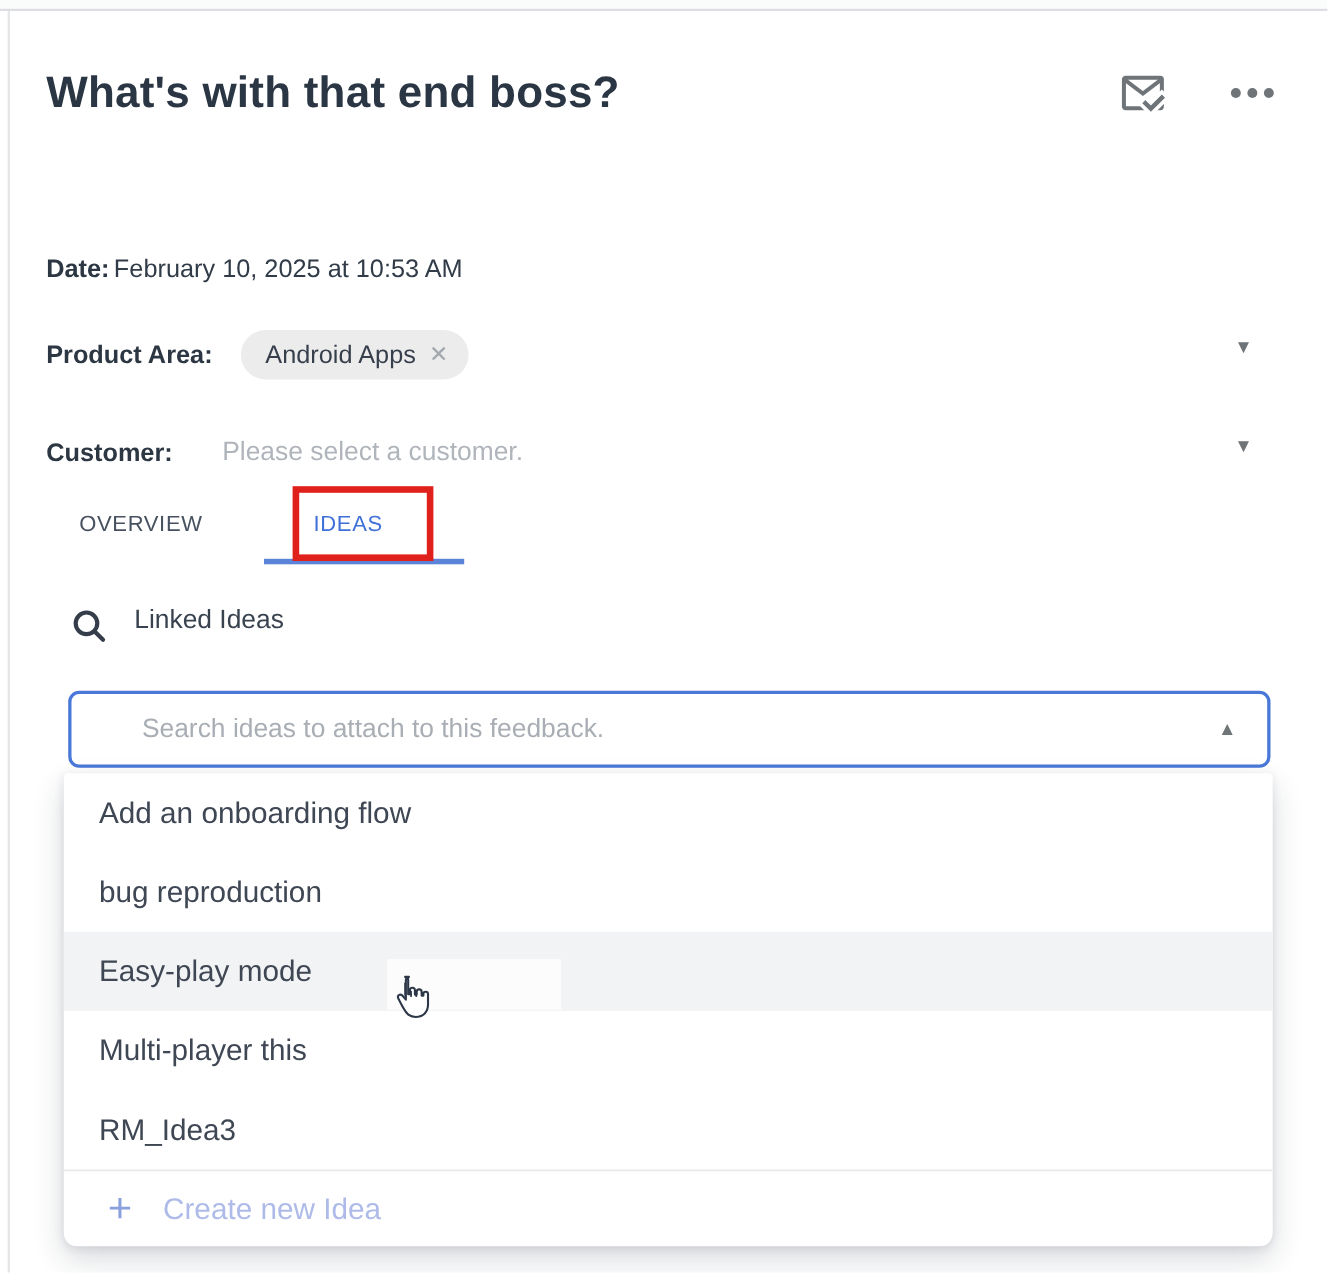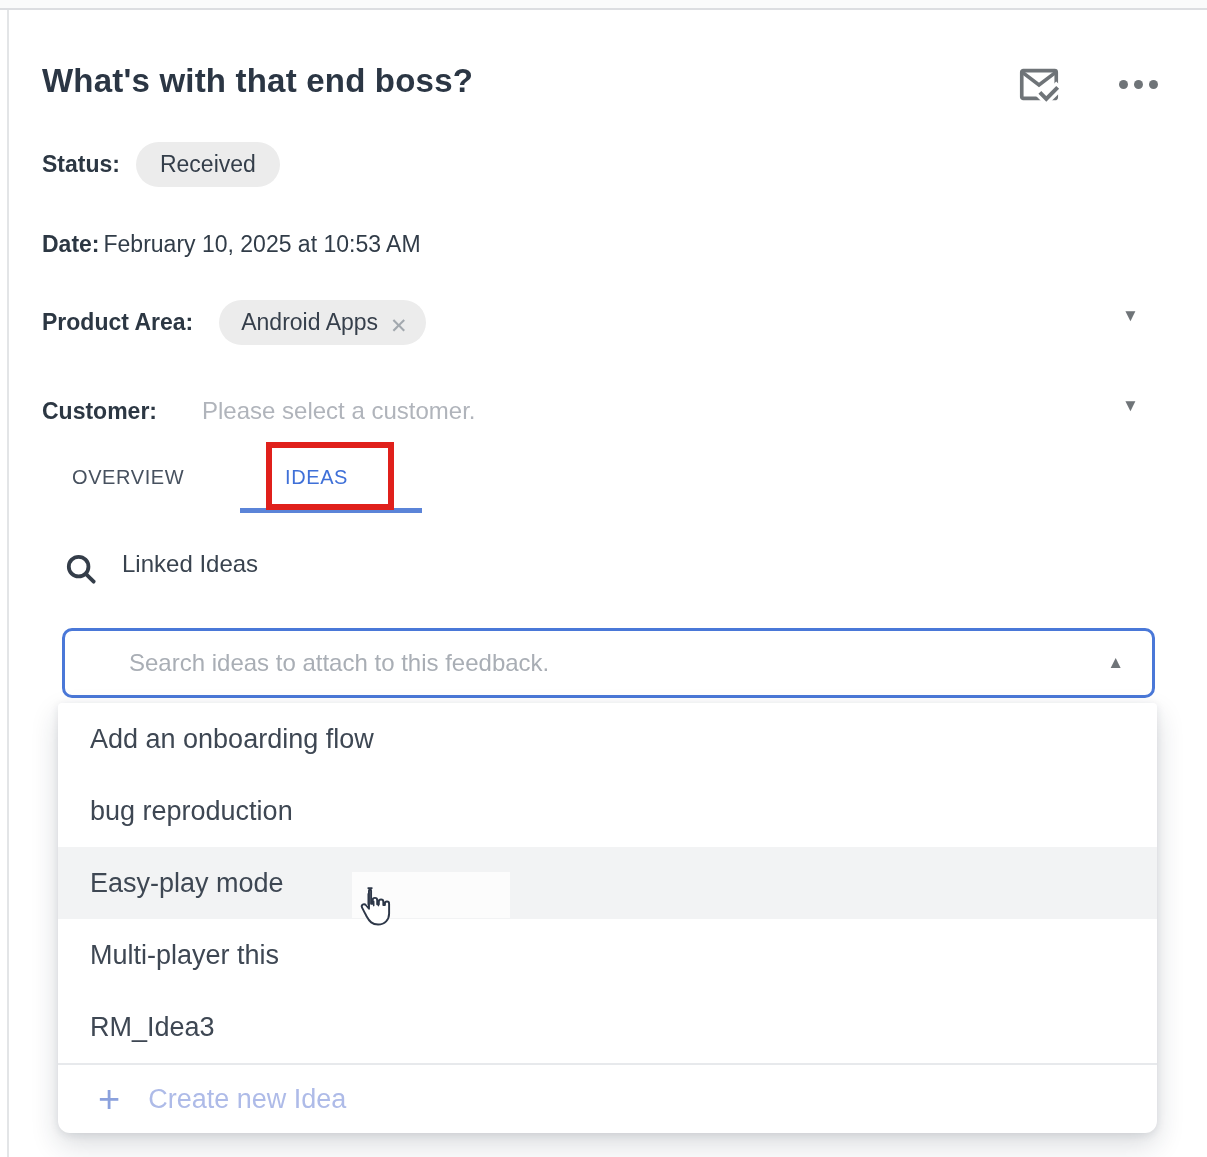--- a/index.html
+++ b/index.html
@@ -4,38 +4,38 @@
 <style>
   * { margin:0; padding:0; box-sizing:border-box; }
   html,body { background:#fff; }
   body { font-family:"Liberation Sans", sans-serif; color:#333e4b; }
 
   .screen { position:relative; width:1207px; height:1157px; background:#fff; overflow:hidden; }
 
   .top-strip { position:absolute; top:0; left:0; right:0; height:10px; background:#fafbfb; border-bottom:2px solid #dcdee1; }
   .left-edge { position:absolute; left:7px; top:10px; bottom:0; width:2px; background:#e3e5e7; }
 
-  .page-title { position:absolute; left:42px; top:62px; font-size:33px; font-weight:700; color:#2b3644; letter-spacing:.2px; }
+  .page-title { position:absolute; left:42px; top:62px; font-size:40px; font-weight:700; color:#2b3644; letter-spacing:.2px; }
 
   .icon-btn { position:absolute; cursor:pointer; }
   .mail-btn { left:1016px; top:62px; width:48px; height:48px; }
   .more-btn { left:1112px; top:70px; width:52px; height:28px; display:flex; align-items:center; justify-content:center; gap:6px; }
   .dot { width:9px; height:9px; border-radius:50%; background:#6f7478; }
 
   .field-label { font-size:23px; font-weight:700; color:#2c3743; }
   .row { position:absolute; left:42px; display:flex; align-items:center; }
 
   .row-status { top:142px; }
   .pill { margin-left:16px; background:#ececec; border-radius:24px; padding:9px 24px; font-size:23px; color:#343e4a; }
 
   .row-date { top:231px; }
   .date-value { margin-left:4px; font-size:23px; color:#313c48; }
 
   .row-product { top:300px; }
-  .chip { margin-left:26px; background:#ececec; border-radius:24px; padding:9px 18px 9px 22px; font-size:23px; color:#363f4b; display:flex; align-items:flex-end; gap:12px; }
+  .chip { margin-left:26px; background:#ececec; border-radius:24px; padding:9px 18px 9px 22px; font-size:23px; color:#363f4b; display:flex; align-items:center; gap:12px; }
   .chip-x { color:#a2a8ae; font-size:21px; line-height:1; cursor:pointer; }
 
   .row-customer { top:397px; }
   .placeholder-text { margin-left:45px; font-size:24px; color:#b0b4bb; }
 
   .caret { position:absolute; left:1122px; font-size:17px; color:#6f7478; cursor:pointer; }
   .caret-product { top:306px; }
   .caret-customer { top:396px; }
 
   .tab { position:absolute; top:466px; font-size:20px; font-weight:500; letter-spacing:.6px; cursor:pointer; }
@@ -81,24 +81,20 @@
       </svg>
     </span>
   </div>
 
   <div class="icon-btn more-btn">
     <span class="dot"></span>
     <span class="dot"></span>
     <span class="dot"></span>
   </div>
 
-  <div class="row row-status">
-    <span class="field-label">Status:</span>
-    <span class="pill">Received</span>
-  </div>
 
   <div class="row row-date">
     <span class="field-label">Date:</span>
     <span class="date-value">February 10, 2025 at 10:53 AM</span>
   </div>
 
   <div class="row row-product">
     <span class="field-label">Product Area:</span>
     <span class="chip">
       <span>Android Apps</span>

